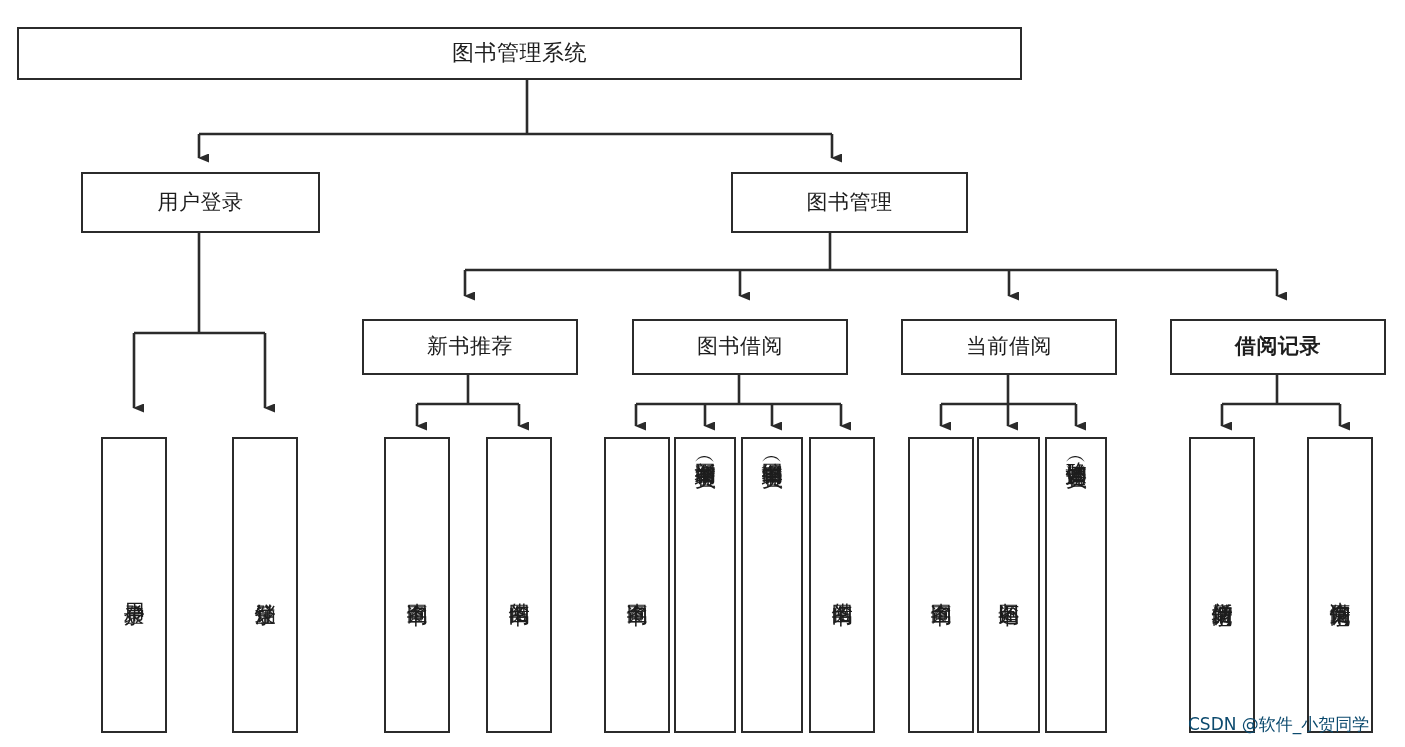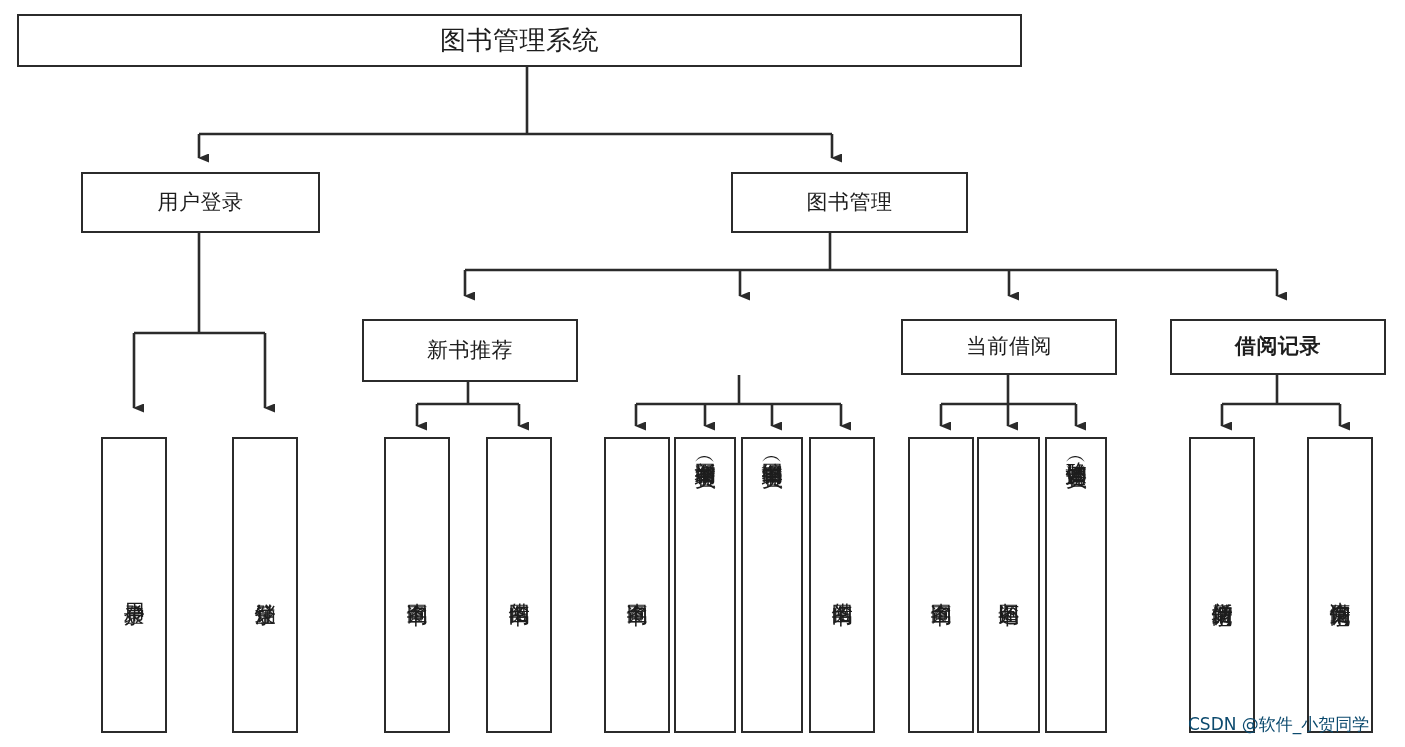--- a/index.html
+++ b/index.html
@@ -34,21 +34,22 @@
     justify-content: center;
     color: #1d1d1d;
     z-index: 2;
   }
   .node.h {
     font-size: 21px;
     letter-spacing: 0.5px;
     line-height: 1.1;
   }
   .node.root {
-    font-size: 26px;
+    font-size: 22px;
+    margin-top: 13px;
   }
   .node.v {
     align-items: flex-start;
     justify-content: center;
     padding-top: 6px;
   }
   .node.v .vtext {
     writing-mode: vertical-rl;
     text-orientation: upright;
     font-size: 21px;
@@ -136,22 +137,25 @@
     <span>图书管理系统</span>
   </div>
 
   <div class="node h" style="left:81px; top:172px; width:239px; height:61px;">
     <span>用户登录</span>
   </div>
   <div class="node h" style="left:712px; top:172px; width:237px; height:61px;margin-left:19px;">
     <span>图书管理</span>
   </div>
 
-  <div class="node h" style="left:362px; top:319px; width:216px; height:63px;">
+  <div class="node h" style="left:362px; top:319px; width:216px; height:56px;">
     <span>新书推荐</span>
+  </div>
+  <div class="node h" style="left:632px; top:319px; width:216px; height:56px;">
+    <span>图书借阅</span>
   </div>
   <div class="node h" style="left:901px; top:319px; width:216px; height:56px;">
     <span>当前借阅</span>
   </div>
   <div class="node h" style="left:1170px; top:319px; width:216px; height:56px;font-weight:bold;">
     <span>借阅记录</span>
   </div>
 
   <div class="node v" style="left:101px; top:437px; width:66px; height:296px;">
     <div class="vwrap">

